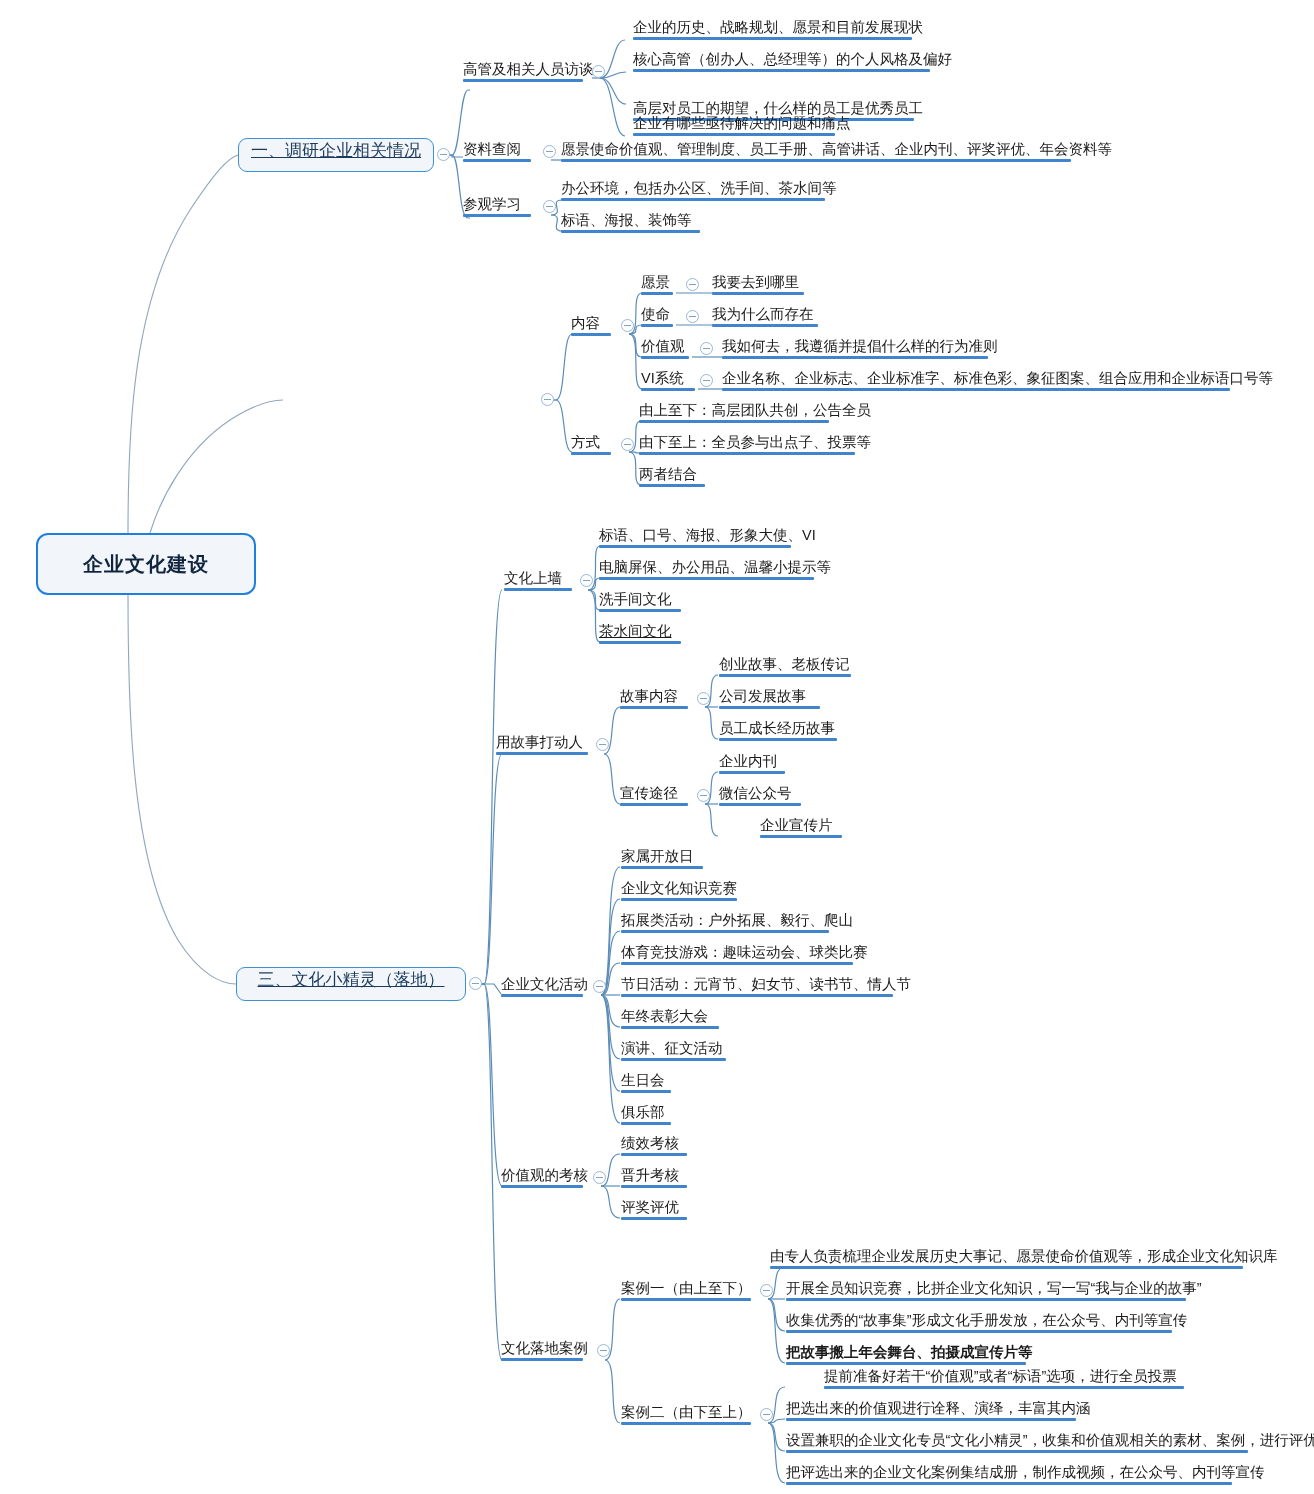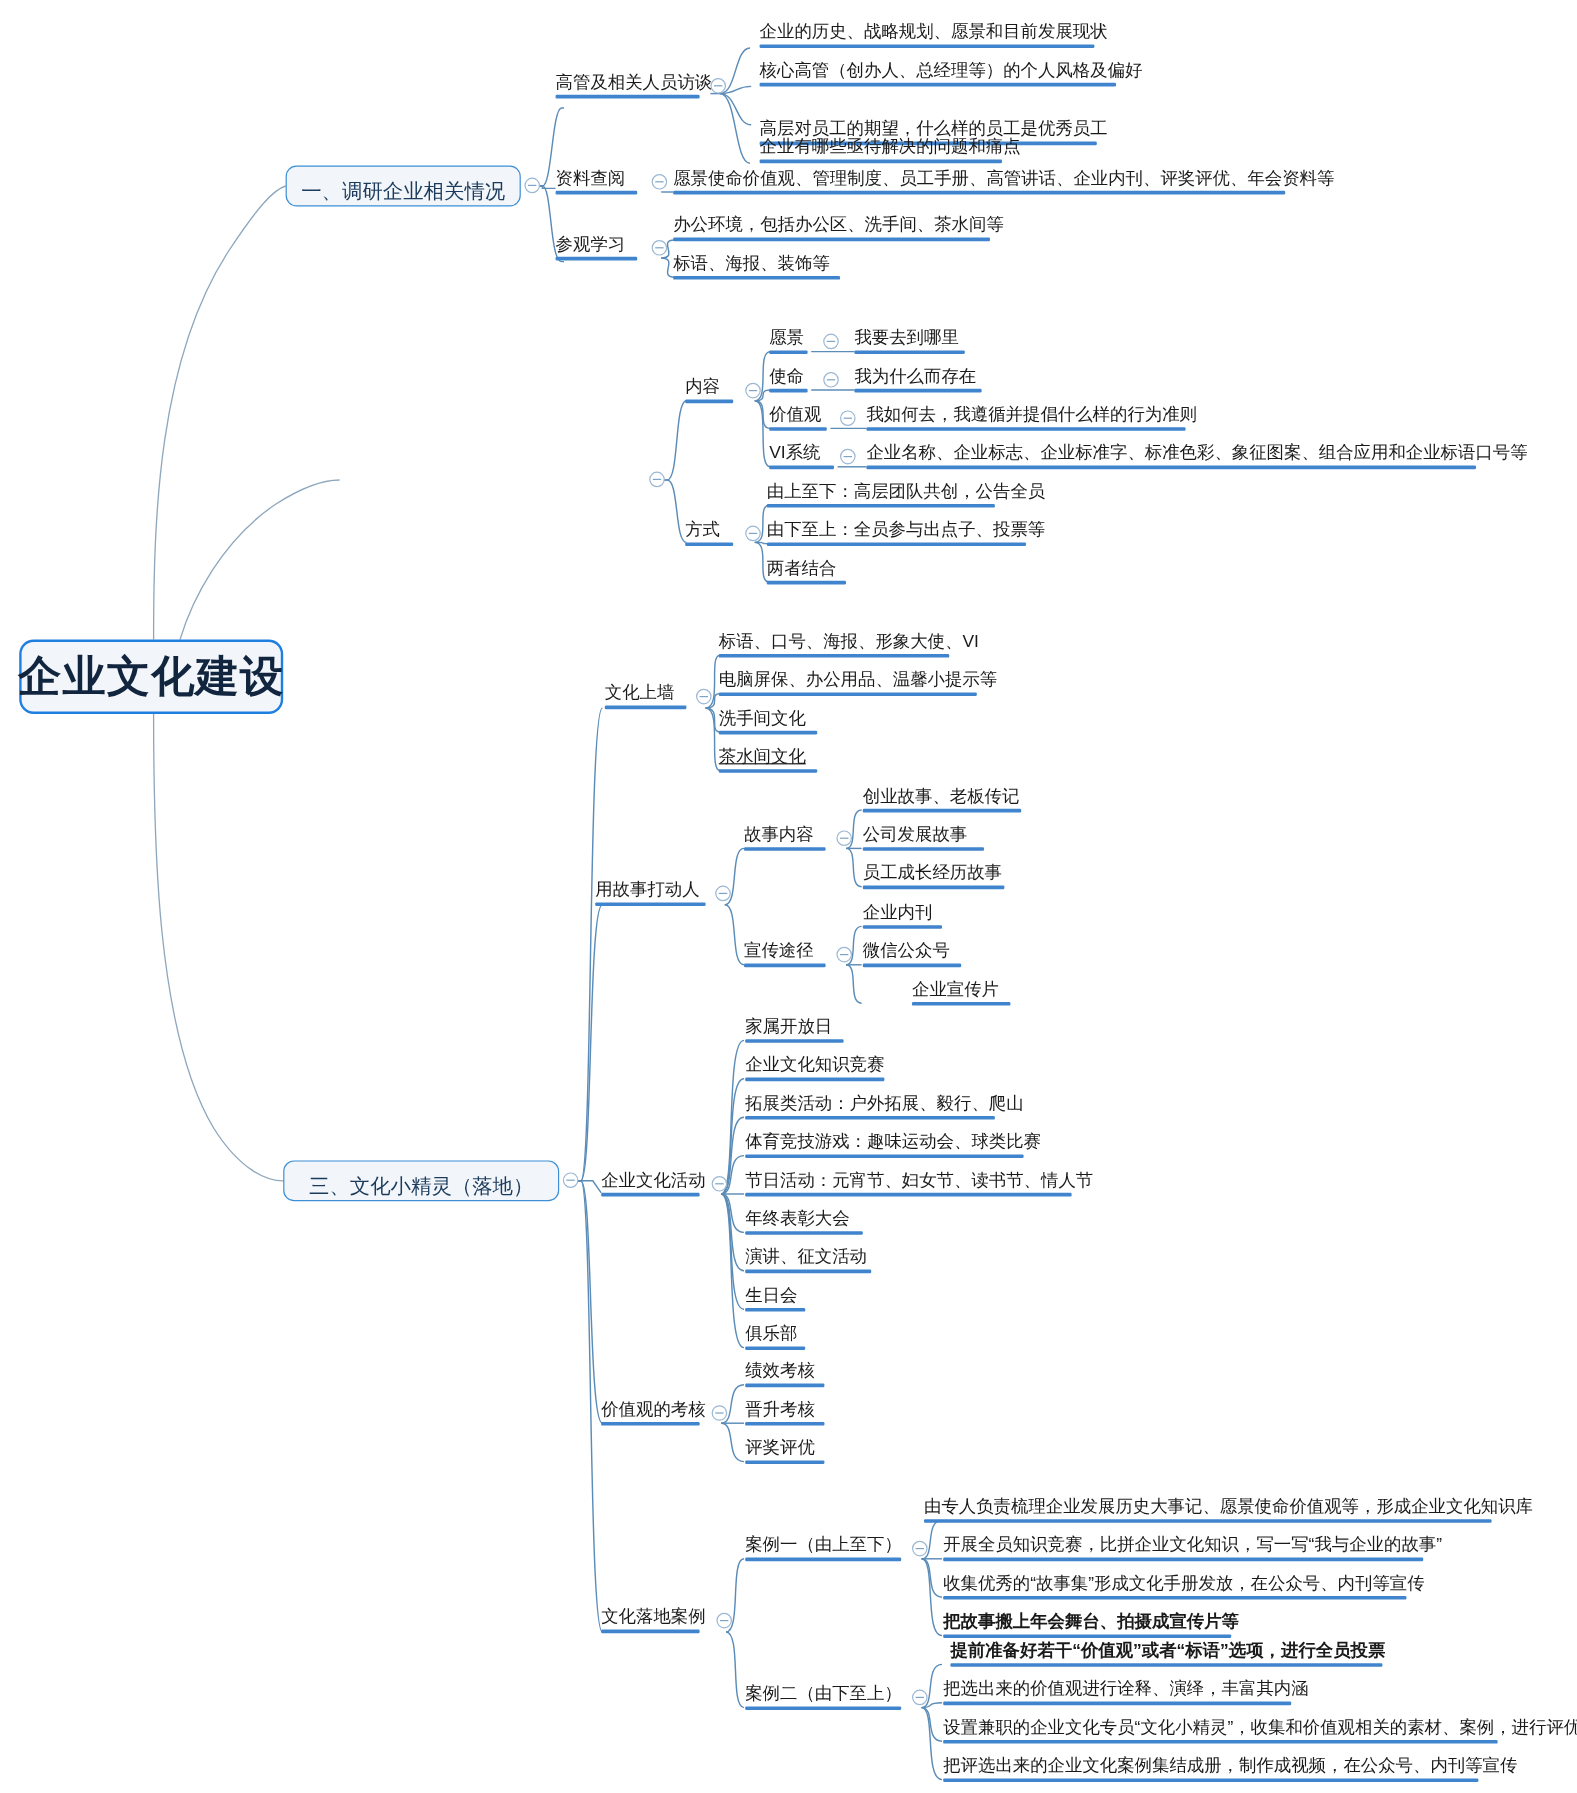--- a/index.html
+++ b/index.html
@@ -24,38 +24,40 @@
 
   
   .root-node{
     position:absolute;
     box-sizing:border-box;
     background:#f2f6fa;
     border:2px solid #1f7fe0;
     border-radius:12px;
     display:flex;align-items:center;justify-content:center;
     color:#12253f;
-    font-size:36px;
+    font-size:20px;
     font-weight:bold;
     letter-spacing:1px;
     white-space:nowrap;
+    margin-left:20px;
   }
 
   
   .l1-node{
     position:absolute;
     box-sizing:border-box;
     background:#f2f6fa;
     border:1.5px solid #3d8fd6;
     border-radius:9px;
-    display:flex;align-items:flex-end;justify-content:center;
+    display:flex;align-items:flex-start;justify-content:center;
     color:#1b3a5c;
     font-size:17px;
     white-space:nowrap;
     padding:0 10px;
+    text-decoration:underline;
   }
 
   
   .topic{
     position:absolute;
     white-space:nowrap;
     font-size:14.5px;
     line-height:17px;
     color:#1a1a1a;
     padding-bottom:4px;
@@ -270,19 +272,19 @@
       <div class="topic" style="left: 501px; top: 1340px;">文化落地案例<span class="bar" style="width: 82px;"></span></div>
       <div class="toggle" style="left: 597px; top: 1344px;"></div>
       <div class="topic" style="left: 621px; top: 1280px;">案例一（由上至下）<span class="bar" style="width: 130px;"></span></div>
       <div class="toggle" style="left: 760px; top: 1284px;"></div>
       <div class="topic" style="left: 770px; top: 1248px;">由专人负责梳理企业发展历史大事记、愿景使命价值观等，形成企业文化知识库<span class="bar" style="width: 473px;"></span></div>
       <div class="topic" style="left: 786px; top: 1280px;">开展全员知识竞赛，比拼企业文化知识，写一写“我与企业的故事”<span class="bar" style="width: 400px;"></span></div>
       <div class="topic" style="left: 786px; top: 1312px;">收集优秀的“故事集”形成文化手册发放，在公众号、内刊等宣传<span class="bar" style="width: 386px;"></span></div>
       <div class="topic" style="left: 786px; top: 1344px; font-weight: bold;">把故事搬上年会舞台、拍摄成宣传片等<span class="bar" style="width: 240px;"></span></div>
       <div class="topic" style="left: 621px; top: 1404px;">案例二（由下至上）<span class="bar" style="width: 130px;"></span></div>
       <div class="toggle" style="left: 760px; top: 1408px;"></div>
-      <div class="topic" style="left: 792px; top: 1368px; font-weight: bold;">提前准备好若干“价值观”或者“标语”选项，进行全员投票<span class="bar" style="width: 360px;"></span></div>
+      <div class="topic" style="left: 824px; top: 1368px;">提前准备好若干“价值观”或者“标语”选项，进行全员投票<span class="bar" style="width: 360px;"></span></div>
       <div class="topic" style="left: 786px; top: 1400px;">把选出来的价值观进行诠释、演绎，丰富其内涵<span class="bar" style="width: 290px;"></span></div>
       <div class="topic" style="left: 786px; top: 1432px;">设置兼职的企业文化专员“文化小精灵”，收集和价值观相关的素材、案例，进行评优<span class="bar" style="width: 462px;"></span></div>
       <div class="topic" style="left: 786px; top: 1464px;">把评选出来的企业文化案例集结成册，制作成视频，在公众号、内刊等宣传<span class="bar" style="width: 446px;"></span></div>
     </div>
 
 </div>
 
 </body></html>

